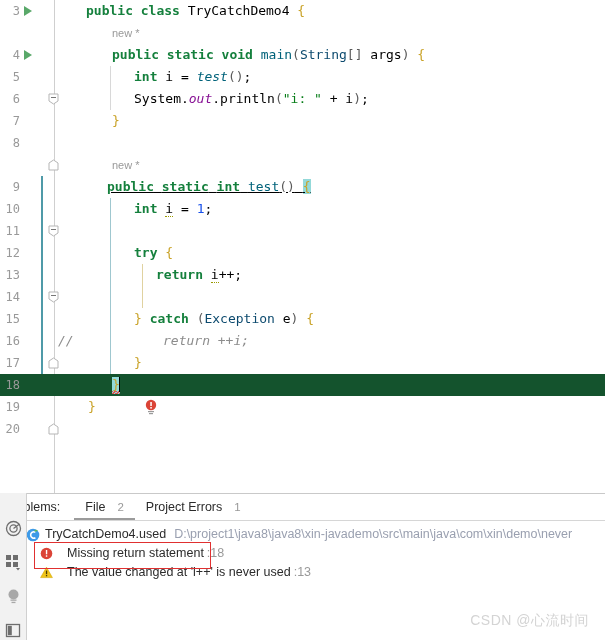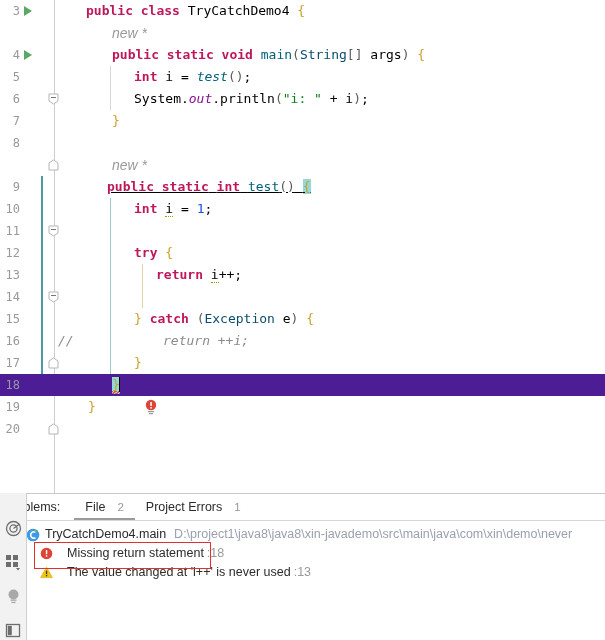--- a/index.html
+++ b/index.html
@@ -25,21 +25,21 @@
   }
   .code-rows { position: relative; }
   .row {
     position: relative;
     height: 22px;
     line-height: 22px;
     white-space: pre;
     font-family: "DejaVu Sans Mono", monospace;
     font-size: 13px;
   }
-  .row.current { background: #4c1d95; }
+  .row.current { background: #14532d; }
 
   
   .gutter-num {
     position: absolute;
     left: 0; top: 0;
     width: 20px;
     text-align: right;
     color: #999999;
     font-family: "DejaVu Sans Mono", monospace;
     font-size: 12px;
@@ -87,33 +87,33 @@
     position: absolute;
     top: 0; width: 1px; height: 22px;
     background: #d8d8d8;
   }
   .iguide.g1 { left: 110px; }
   .iguide.g2 { left: 142px; }
   .iguide.teal { background: #9fc7cf; }
   .iguide.gold { background: #e0d2a0; }
 
   
-  .kw   { color: #be185d; font-weight: bold; }
+  .kw   { color: #15803d; font-weight: bold; }
   .type { color: #0c4a6e; }
   .cls  { color: #000000; }
   .id   { color: #000000; }
   .str  { color: #067d17; }
   .num  { color: #1750eb; }
   .punct{ color: #000000; }
   .brace{ color: #c9a227; }
   .paren{ color: #5a5a5a; }
   .static-f { color: #871094; font-style: italic; }
   .method { color: #000000; }
   .comment-out { color: #8c8c8c; font-style: italic; }
-  .inlay { color: #999999; font-size: 14px; font-family: "Liberation Sans", sans-serif; font-style: italic; }
+  .inlay { color: #999999; font-size: 11px; font-family: "Liberation Sans", sans-serif; }
   .warn-var { border-bottom: 1px dotted #9a9a00; }
   .bracket-hl { background: #93d9d9; }
   .caret {
     display: inline-block;
     width: 1px; height: 15px;
     background: #000000;
     vertical-align: -3px;
     margin-left: -1px;
   }
   .squiggle {
@@ -394,21 +394,21 @@
     <div class="panel-body">
 
       <div class="prow">
         <span style="width:14px;height:14px;display:inline-block;">
           <svg width="14" height="14" viewBox="0 0 14 14">
             <circle cx="7" cy="7" r="6.3" fill="#3d9ae8"></circle>
             <path d="M9.4 4.2a3.2 3.2 0 1 0 0 5.6" fill="none" stroke="#fff" stroke-width="1.6"></path>
             <path d="M8.6 3.2c.8-.9 2-.9 2.6-.2" fill="none" stroke="#5cb85c" stroke-width="1.5"></path>
           </svg>
         </span>
-        <span class="fname">TryCatchDemo4.main</span>
+        <span class="fname">TryCatchDemo4.used</span>
         <span class="fpath">D:\project1\java8\java8\xin-javademo\src\main\java\com\xin\demo\never</span>
       </div>
 
       <div class="prow lvl2">
         <span style="width:13px;height:13px;display:inline-block;">
           <svg width="13" height="13" viewBox="0 0 13 13">
             <circle cx="6.5" cy="6.5" r="5.8" fill="#db4437"></circle>
             <rect x="5.85" y="3" width="1.4" height="4.3" fill="#fff"></rect>
             <rect x="5.85" y="8.3" width="1.4" height="1.5" fill="#fff"></rect>
           </svg>
@@ -459,14 +459,15 @@
       </svg>
     </span>
     <span class="sb-icon">
       <svg width="17" height="17" viewBox="0 0 17 17">
         <rect x="1.5" y="2.5" width="13" height="12" fill="none" stroke="#6e6e6e" stroke-width="1.3"></rect>
         <rect x="2.8" y="3.8" width="4" height="9.4" fill="#6e6e6e"></rect>
       </svg>
     </span>
   </div>
 
+  <div class="watermark">CSDN @心流时间</div>
 
 </div>
 
 </body></html>

